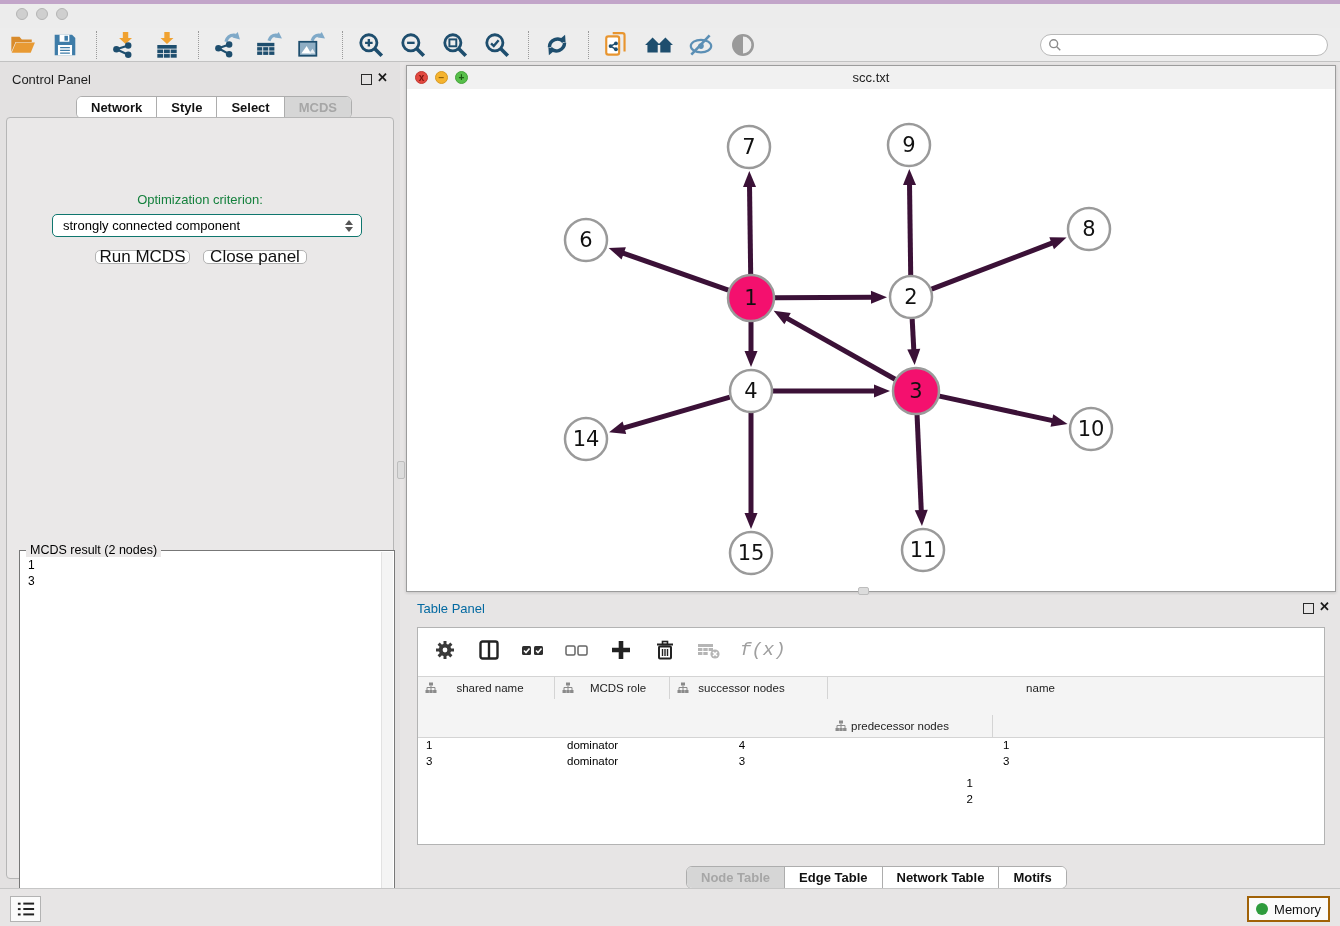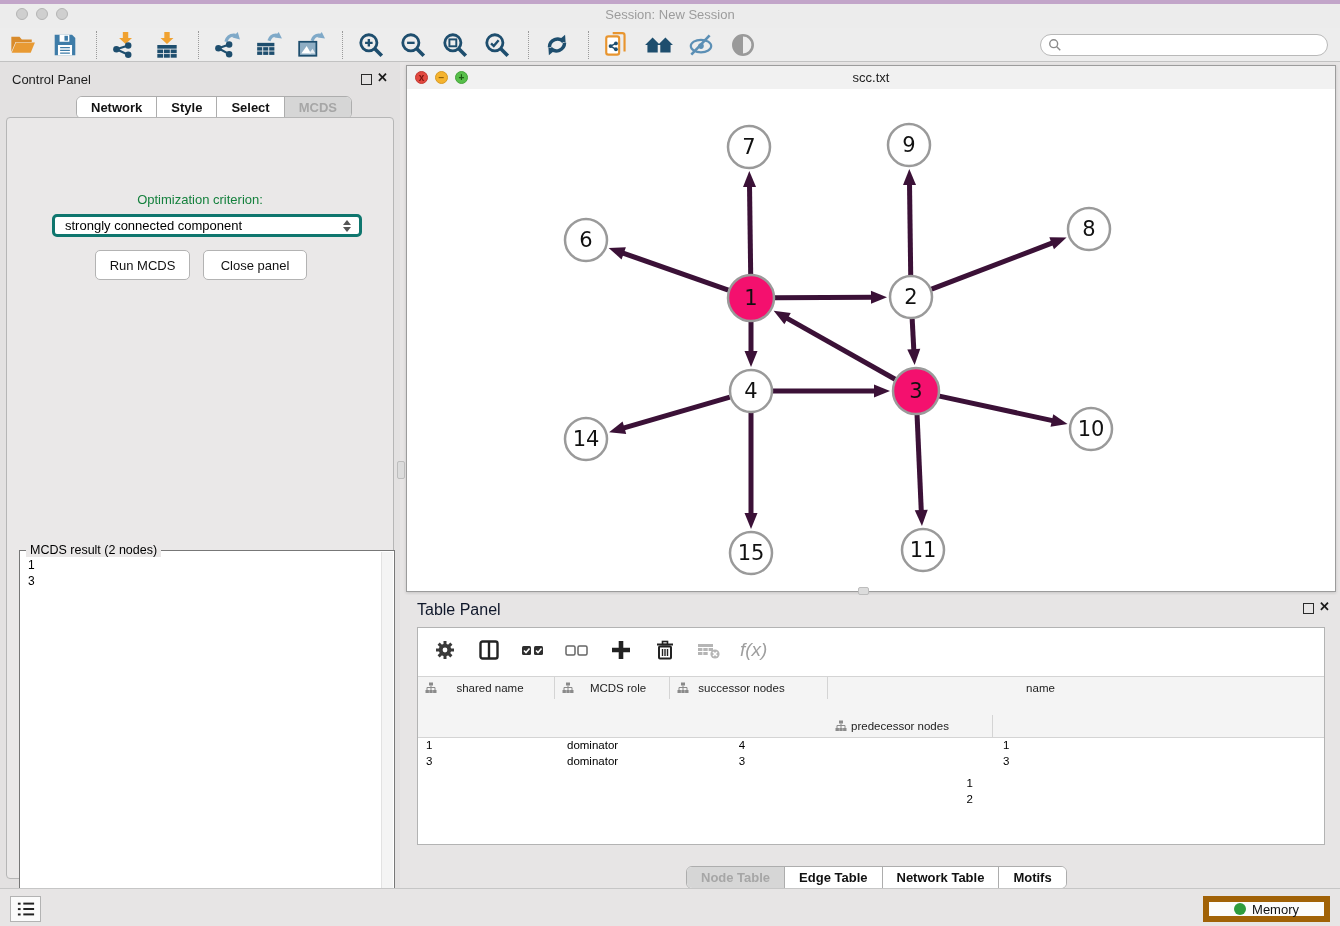--- a/index.html
+++ b/index.html
@@ -24,77 +24,76 @@
   .cp-titlerow{position:absolute;left:12px;top:10px;font-size:13px;color:#1d1d1d;}
   .panel-float{position:absolute;top:12px;width:9px;height:9px;border:1.6px solid #2a2a2a;display:inline-block;}
   .panel-close{position:absolute;top:8px;font-size:13px;font-weight:bold;color:#1a1a1a;}
   .tabstrip{position:absolute;display:flex;border:1px solid #adadad;border-radius:6px;overflow:hidden;background:#fff;}
   .cp-tabs{top:34px;left:76px;}
   .tabseg{padding:3px 14px;font-size:13px;font-weight:600;color:#111;background:#fff;border-right:1px solid #adadad;}
   .tabseg:last-child{border-right:none;}
   .tabseg.sel{background:#d6d6d6;color:#a6a6a6;}
   .cp-body{position:absolute;left:6px;top:55px;width:388px;height:762px;background:#eae8e8;border:1px solid #b6b6b6;border-radius:4px;box-sizing:border-box;}
   .opt-label{position:absolute;left:0;top:74px;width:100%;text-align:center;font-size:13px;color:#15803d;}
-  .criterion{position:absolute;left:45px;top:96px;width:310px;height:23px;background:#fff;border:3px solid #0f766e;border-radius:5px;box-sizing:border-box;display:flex;align-items:center;font-size:13px;padding-left:10px;}
+  .criterion{position:absolute;left:45px;top:96px;width:310px;height:23px;background:#fff;border:1px solid #0f766e;border-radius:5px;box-sizing:border-box;display:flex;align-items:center;font-size:13px;padding-left:10px;}
   .stepper{margin-left:auto;margin-right:8px;display:flex;flex-direction:column;gap:2px;}
   .up-tri{width:0;height:0;border-left:4px solid transparent;border-right:4px solid transparent;border-bottom:5px solid #555;}
   .down-tri{width:0;height:0;border-left:4px solid transparent;border-right:4px solid transparent;border-top:5px solid #555;}
-  .btn{position:absolute;height:30px;background:#fff;border:1px solid #b3b3b3;border-radius:5px;font-size:13px;display:flex;align-items:center;justify-content:center;box-sizing:border-box;color:#111;}
+  .btn{position:absolute;height:14px;background:#fff;border:1px solid #b3b3b3;border-radius:5px;font-size:17px;display:flex;align-items:center;justify-content:center;box-sizing:border-box;color:#111;}
   .mcds-box{position:absolute;left:12px;top:432px;width:374px;height:382px;background:#fff;border:1px solid #777;}
   .mcds-legend{position:absolute;left:6px;top:-8px;background:#eae8e8;padding:0 4px;font-size:12.5px;color:#000;}
   .mcds-items{position:absolute;left:8px;top:6px;font-size:12px;color:#000;line-height:16px;}
   .mcds-scroll{position:absolute;right:1px;top:1px;width:11px;height:378px;background:#f4f4f4;border-left:1px solid #e2e2e2;}
 
   
   .net-window{position:absolute;left:406px;top:65px;width:930px;height:527px;background:#fff;border:1px solid #9c9c9c;box-sizing:border-box;box-shadow:0 1px 3px rgba(0,0,0,.15);}
   .net-titlebar{position:absolute;left:0;top:0;width:100%;height:23px;background:#f1f1f1;border-bottom:1px solid #c6c6c6;}
   .nt-dot{position:absolute;top:5px;width:13px;height:13px;border-radius:50%;box-sizing:border-box;font-size:10px;font-weight:bold;text-align:center;line-height:12px;}
   .net-title{position:absolute;left:0;top:4px;width:100%;text-align:center;font-size:13px;color:#1c1c1c;}
   .net-canvas{position:absolute;left:0;top:23px;width:928px;height:502px;background:#fff;}
 
   .handle-left{position:absolute;left:397px;top:461px;width:8px;height:18px;background:#dcdcdc;border:1px solid #bdbdbd;border-radius:2px;box-sizing:border-box;}
   .handle-bottom{position:absolute;left:858px;top:587px;width:11px;height:8px;background:#dcdcdc;border:1px solid #bdbdbd;border-radius:2px;box-sizing:border-box;}
 
   
   .table-panel{position:absolute;left:405px;top:595px;width:932px;height:293px;background:#e7e5e5;}
-  .tp-titlerow{position:absolute;left:12px;top:6px;font-size:16px;color:#0f172a;}
+  .tp-titlerow{position:absolute;left:12px;top:6px;font-size:13px;color:#0369a1;}
   .tp-box{position:absolute;left:12px;top:32px;width:908px;height:218px;background:#fff;border:1px solid #b3b3b3;box-sizing:border-box;}
   .tp-toolbar{position:absolute;left:0;top:0;width:100%;height:44px;display:flex;align-items:center;padding-left:12px;box-sizing:border-box;}
   .tp-toolbar .ticon{margin-right:14px;}
-  .fx{font-family:Liberation Sans, sans-serif;font-style:italic;font-size:19px;color:#9f9f9f;margin-left:2px;}
+  .fx{font-family:Liberation Mono, monospace;font-style:italic;font-size:19px;color:#9f9f9f;margin-left:2px;}
   .tbl{position:absolute;left:0;top:48px;width:100%;}
   .thead{display:flex;background:#f4f4f4;border-top:1px solid #d4d4d4;border-bottom:1px solid #d4d4d4;}
   .th{position:relative;height:22px;font-size:11.5px;color:#222;border-right:1px solid #d4d4d4;display:flex;align-items:center;justify-content:center;box-sizing:border-box;}
   .th .treeic{position:absolute;left:7px;top:5px;}
   .tr{display:flex;height:16px;font-size:11.5px;color:#000;}
   .td{box-sizing:border-box;padding-top:1px;}
   .c0{width:137px;padding-left:8px;}
   .c1{width:115px;padding-left:12px;}
   .c2{width:158px;text-align:center;padding-right:14px;}
   .c3{width:165px;text-align:right;padding-right:20px;margin-top:38px;}
   .c4{width:85px;padding-left:10px;}
   .tp-tabs{top:271px;left:281px;}
 
   
   .statusbar{position:absolute;left:0;top:888px;width:1340px;height:38px;background:#e7e5e5;border-top:1px solid #c6c6c6;box-sizing:border-box;}
   .list-btn{position:absolute;left:10px;top:7px;width:31px;height:26px;background:#fbfbfb;border:1px solid #b3b3b3;display:flex;align-items:center;justify-content:center;box-sizing:border-box;}
-  .mem-btn{position:absolute;right:10px;top:7px;height:26px;padding:0 25px;background:#fbfbfb;border:6px solid #a16207;display:flex;align-items:center;gap:6px;font-size:13px;color:#111;box-sizing:border-box;}
+  .mem-btn{position:absolute;right:10px;top:7px;height:26px;padding:0 7px;background:#fbfbfb;border:2px solid #a16207;display:flex;align-items:center;gap:6px;font-size:13px;color:#111;box-sizing:border-box;}
   .mem-dot{width:12px;height:12px;border-radius:50%;background:#2e9b3c;}
 </style>
 </head>
 <body>
 
 <div class="app">
 
   <div class="titlebar">
     <div class="strip"></div>
     <span class="tl-dot" style="left:16px"></span>
     <span class="tl-dot" style="left:36px"></span>
     <span class="tl-dot" style="left:56px"></span>
-    <div class="app-title">Session: New Session</div>
   </div>
 
   <div class="toolbar">
     <span class="ticon">
       <svg width="28" height="28" viewBox="0 0 24 24">
           <path fill="#D98B2B" d="M2 5h7l2 2.2h8.5v2.3H5.6L2 18z"></path>
           <path fill="#E89A33" d="M2.3 18.6 6 9.8h16.2L18.6 18.6z"></path>
         </svg>
     </span>
     <span class="ticon">

